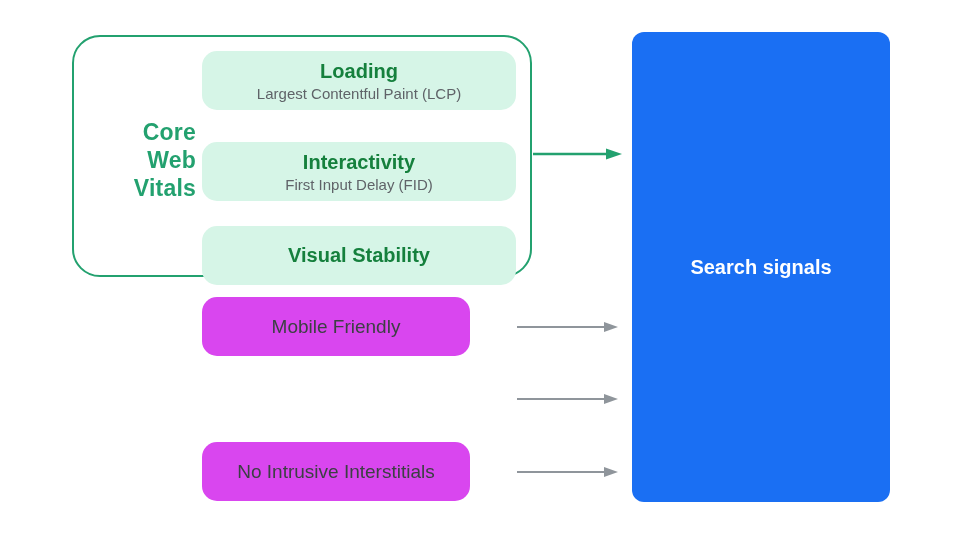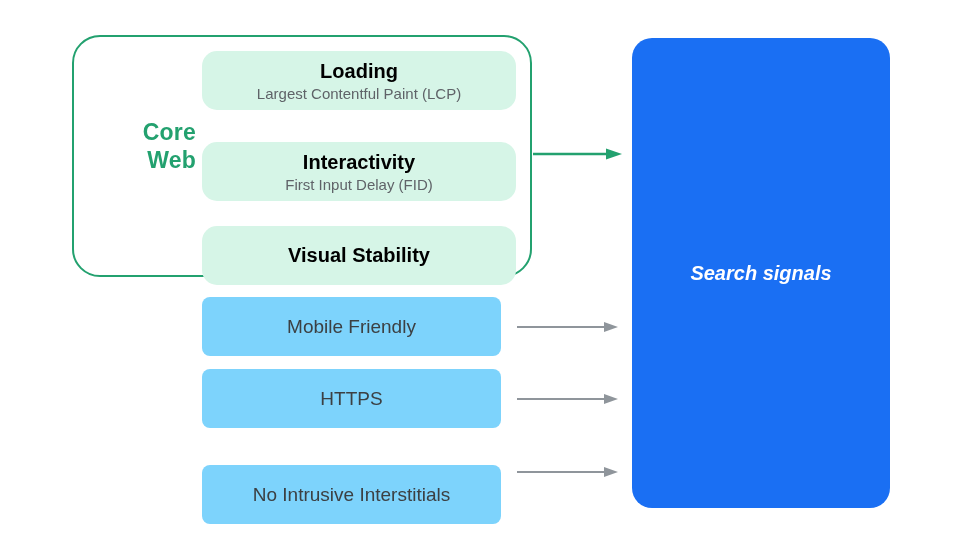--- a/index.html
+++ b/index.html
@@ -53,63 +53,62 @@
     flex-direction: column;
     align-items: center;
     justify-content: center;
   }
   .vital-box.v0 { top: 51px; }
   .vital-box.v1 { top: 125px; margin-top: 17px; }
   .vital-box.v2 { top: 198px; margin-top: 28px; }
   .vital-title {
     font-size: 20px;
     font-weight: 600;
-    color: #000000;
+    color: #15803d;
     line-height: 23px;
   }
   .vital-sub {
     font-size: 15px;
     color: #5f6368;
     margin-top: 3px;
     line-height: 15px;
   }
 
   
   .signal-box {
     position: absolute;
     left: 202px;
-    width: 299px;
+    width: 268px;
     height: 59px;
-    background: #7dd3fc;
-    border-radius: 8px;
+    background: #d946ef;
+    border-radius: 15px;
     display: flex;
     align-items: center;
     justify-content: center;
   }
   .signal-box.s0 { top: 297px; }
   .signal-box.s1 { top: 369px; }
-  .signal-box.s2 { top: 465px; }
+  .signal-box.s2 { top: 442px; }
   .signal-label {
     font-size: 19px;
     color: #3c4043;
   }
 
   
   .result-panel {
     position: absolute;
     left: 632px;
-    top: 38px;
+    top: 32px;
     width: 258px;
     height: 470px;
     background: #1a6ff3;
-    border-radius: 20px;
+    border-radius: 12px;
     display: flex;
     align-items: center;
     justify-content: center;
-    font-style: italic;
   }
   .result-text {
     color: #ffffff;
     font-size: 20px;
     font-weight: bold;
     text-align: center;
     line-height: 26px;
   }
 
   
@@ -125,43 +124,41 @@
 </head>
 <body>
 
 <div id="canvas">
 
   <div class="cwv-container"></div>
 
   <div class="cwv-label">
     <div>Core</div>
     <div>Web</div>
+    <div>Vitals</div>
   </div>
 
   <div class="vital-box v0">
     <div class="vital-title">Loading</div>
     <div class="vital-sub">Largest Contentful Paint (LCP)</div>
   </div>
 
   <div class="vital-box v1">
     <div class="vital-title">Interactivity</div>
     <div class="vital-sub">First Input Delay (FID)</div>
   </div>
 
   <div class="vital-box v2">
     <div class="vital-title">Visual Stability</div>
   </div>
 
   <div class="signal-box s0">
     <div class="signal-label">Mobile Friendly</div>
   </div>
 
-  <div class="signal-box s1">
-    <div class="signal-label">HTTPS</div>
-  </div>
 
   <div class="signal-box s2">
     <div class="signal-label">No Intrusive Interstitials</div>
   </div>
 
   <div class="result-panel">
     <div class="result-text">
       <div>Search signals</div>
     </div>
   </div>

